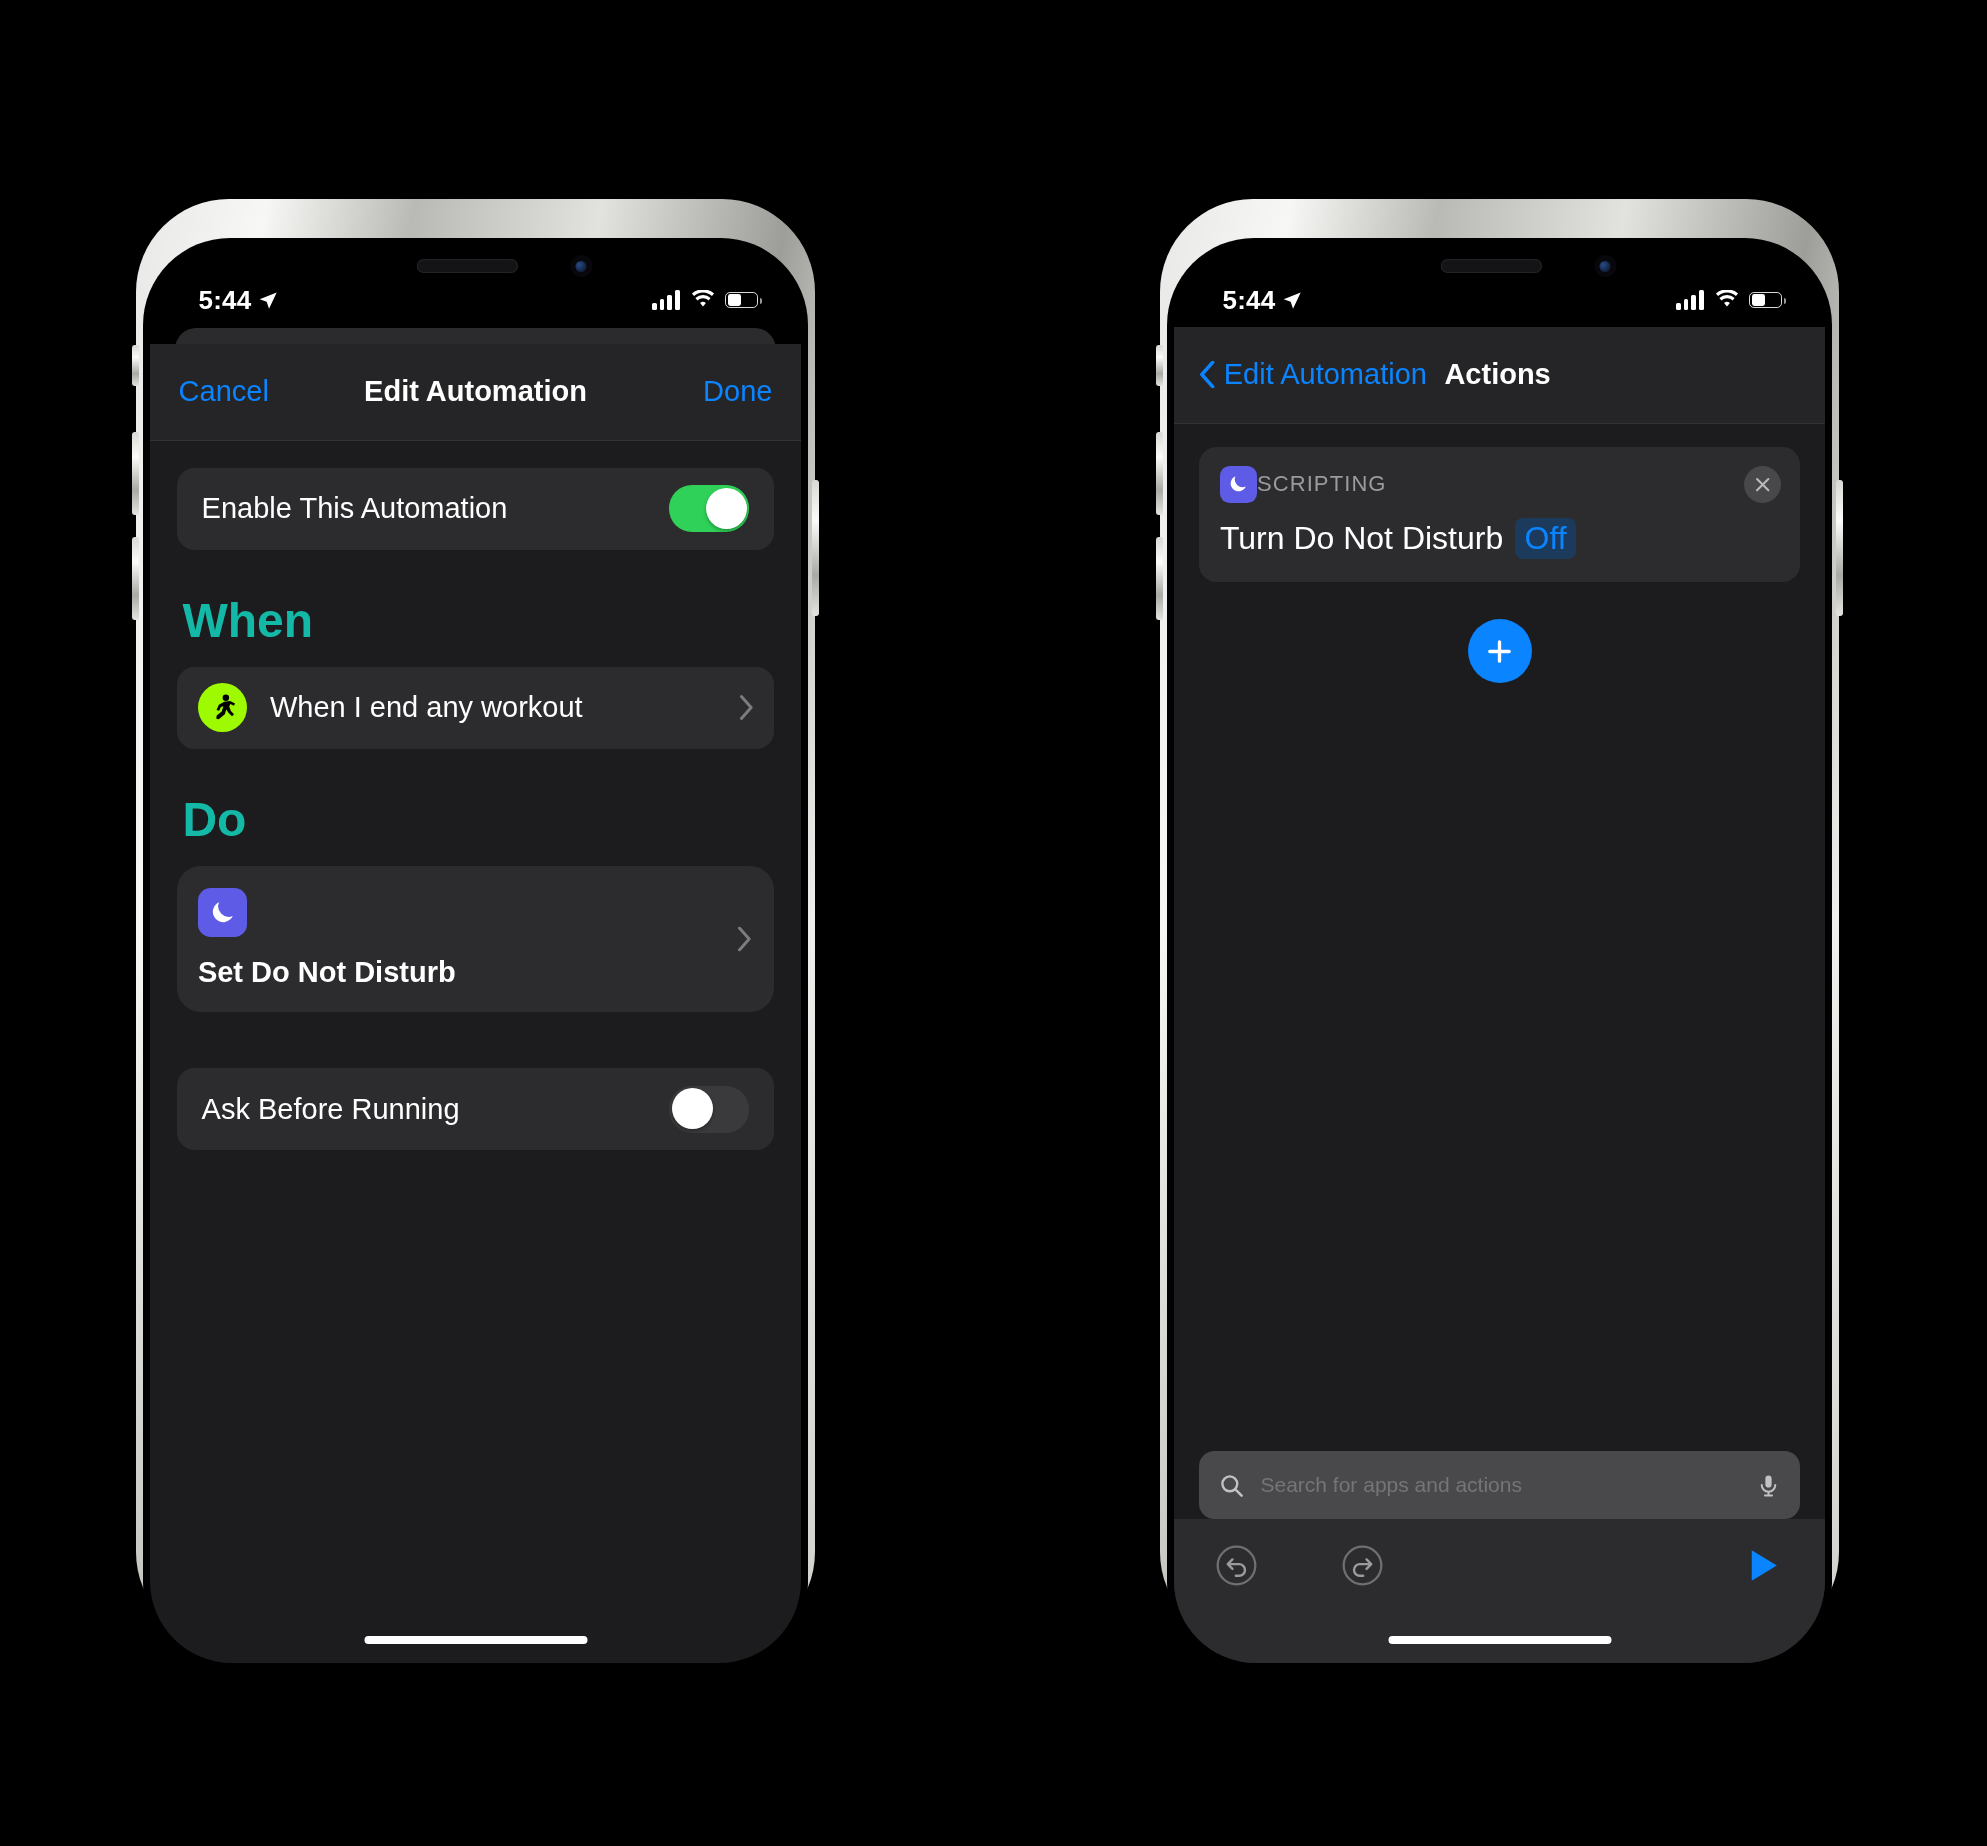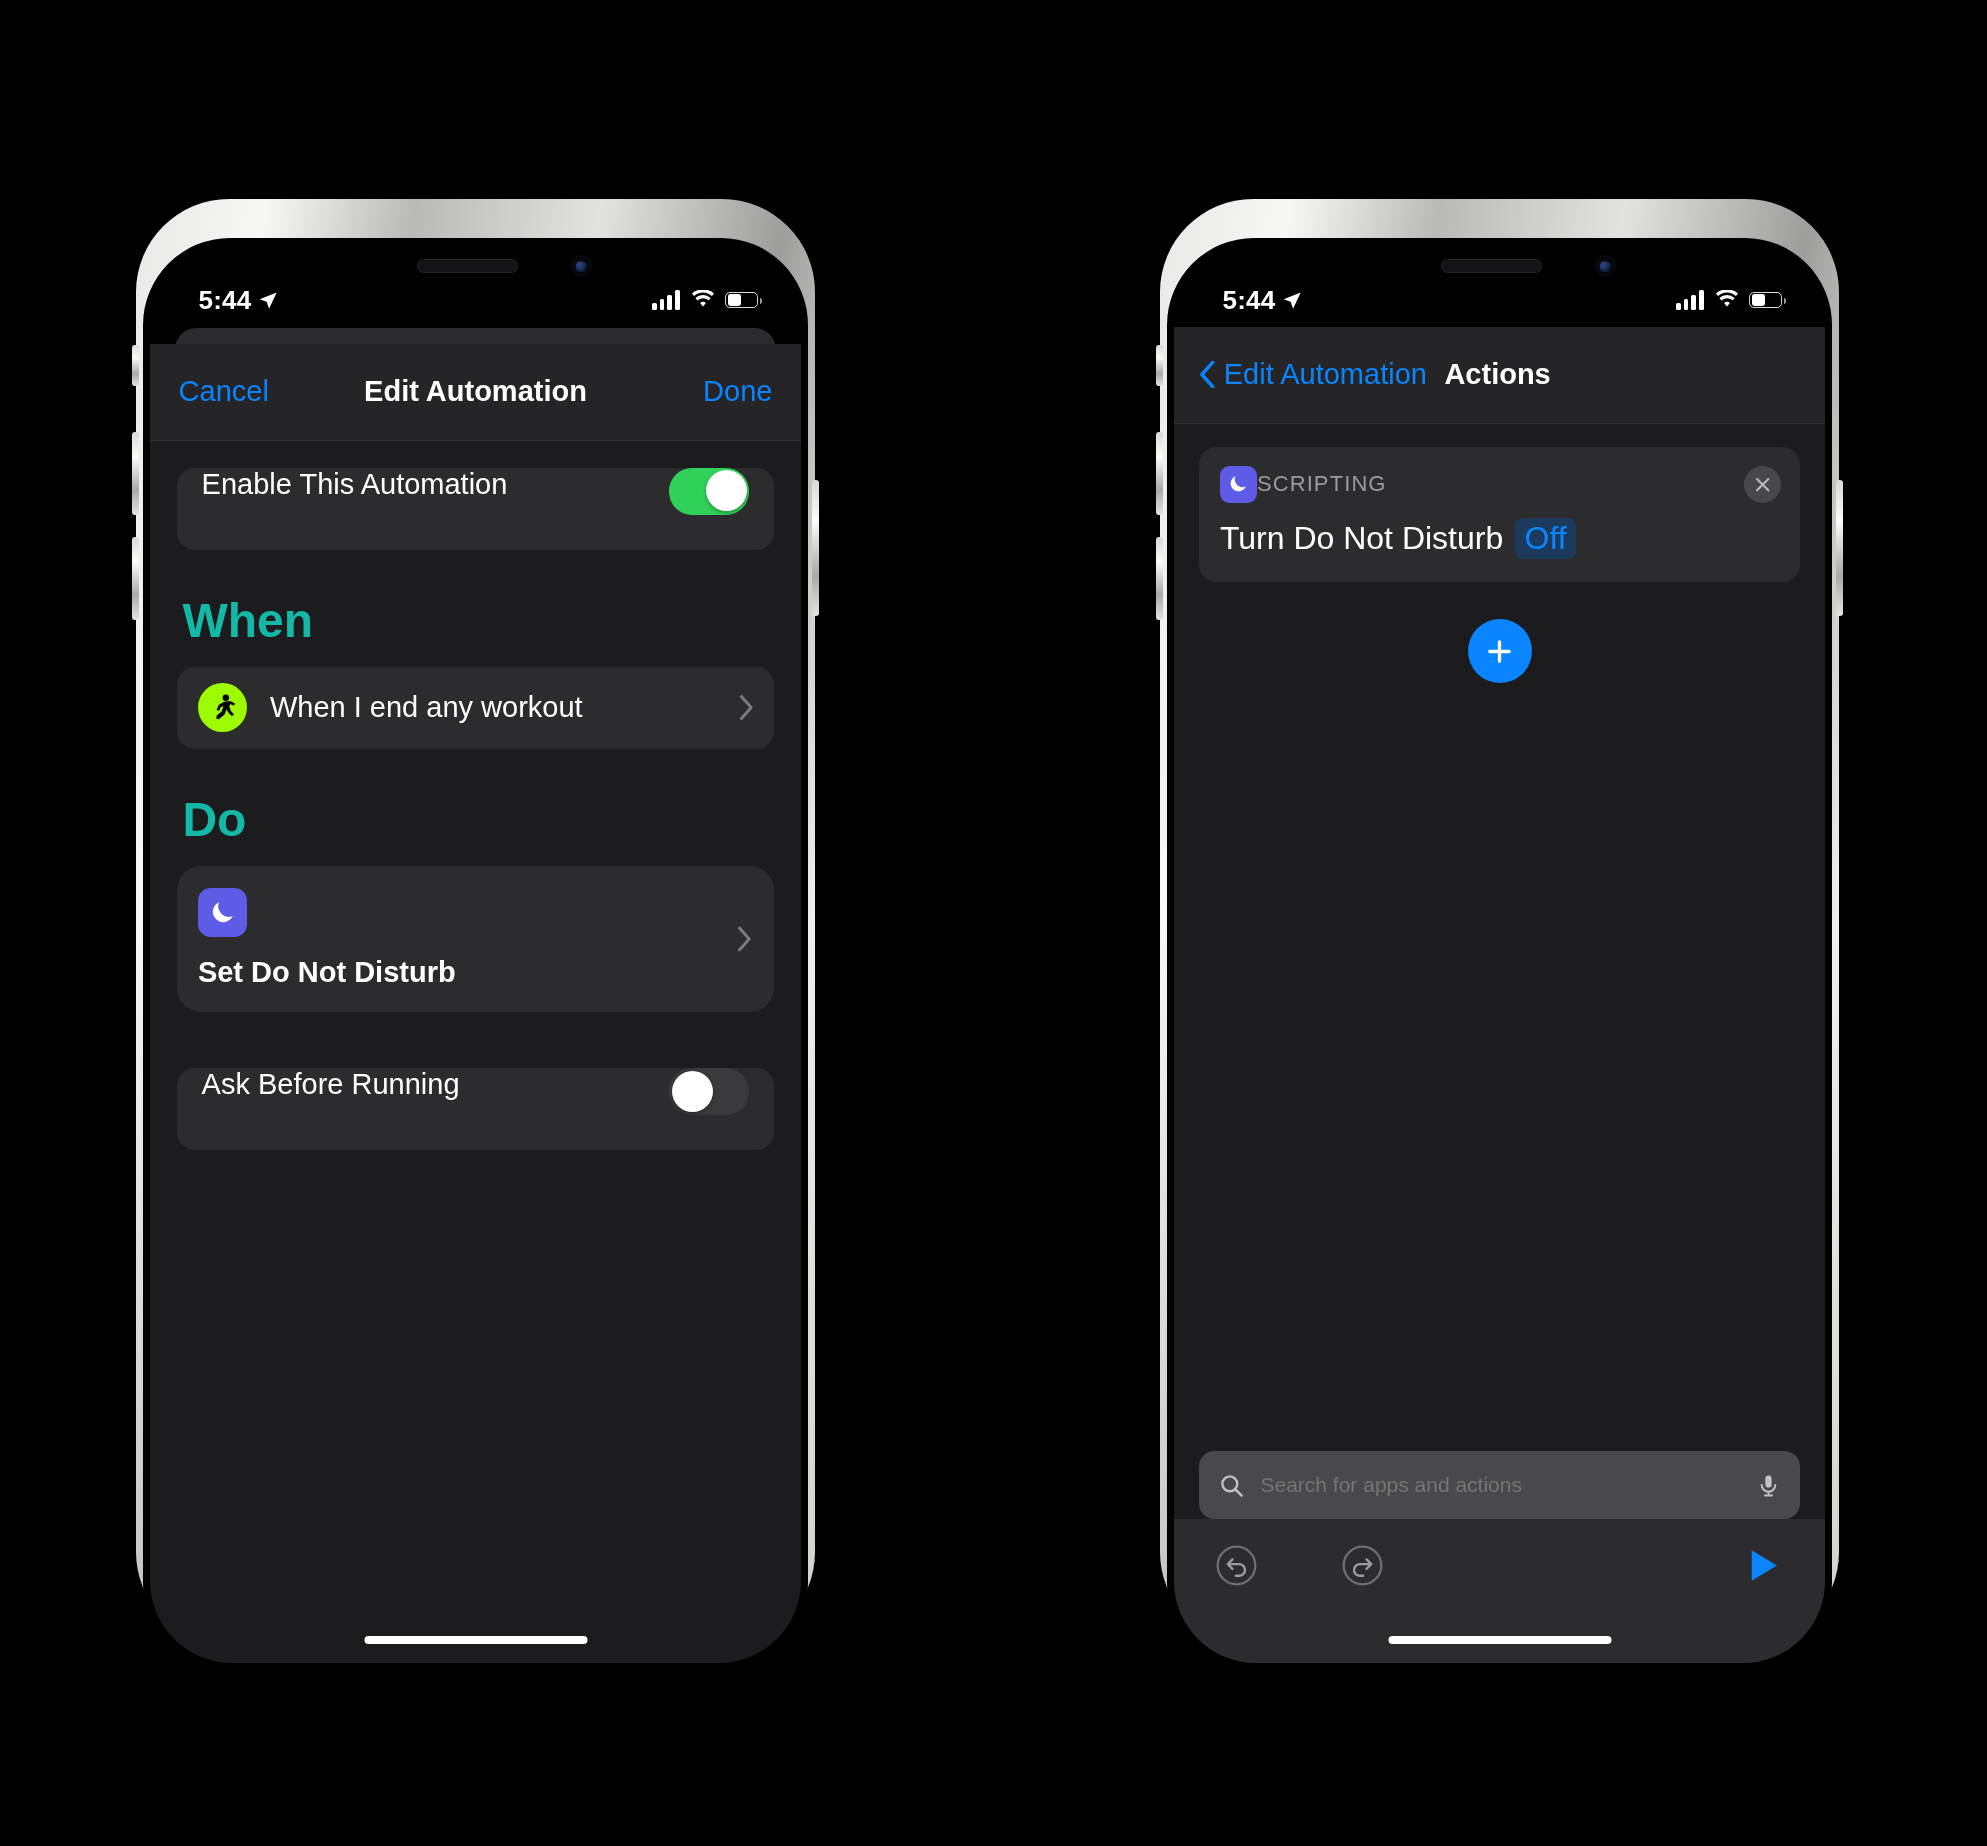--- a/index.html
+++ b/index.html
@@ -138,21 +138,21 @@
   .nav2-title { font-size:29px; font-weight:700; color:#fff; margin-left:7.8px; }
 
   
   .content { flex:1; overflow:hidden; padding:0 27px; }
 
   .card {
     background:#2c2c2e; border-radius:17.5px;
     margin-top:27px;
   }
   .row-toggle {
-    display:flex; align-items:flex-start; justify-content:space-between;
+    display:flex; align-items:center; justify-content:space-between;
     height:82px; padding:0 25px;
   }
   .row-label { font-size:29px; color:#fff; }
 
   .toggle { position:relative; width:80px; height:47px; border-radius:23px; flex:none; }
   .toggle.on  { background:#2fd158; }
   .toggle.off { background:#3a3a3c; }
   .toggle .knob {
     position:absolute; top:2.9px; width:41px; height:41px; border-radius:50%;
     background:#fff; box-shadow:0 1.9px 3.9px rgba(0,0,0,.3);

